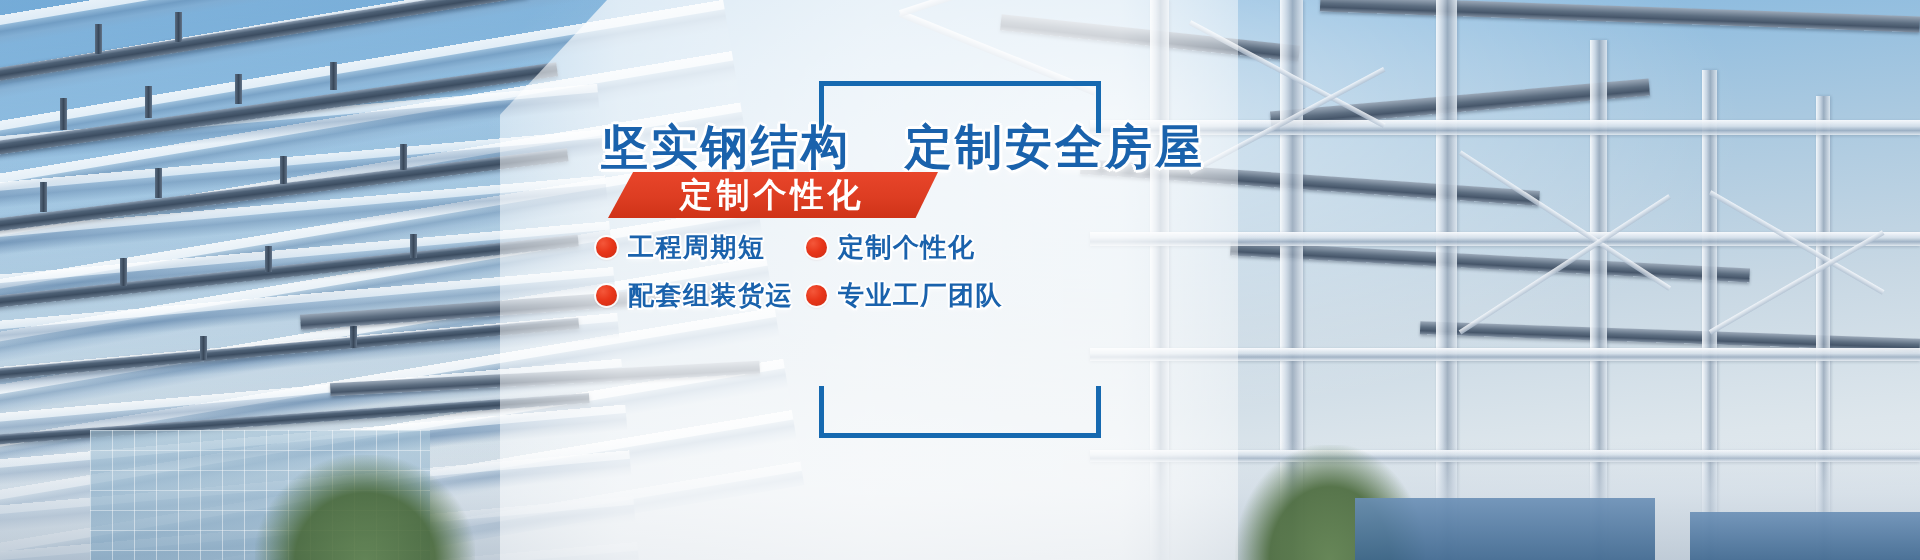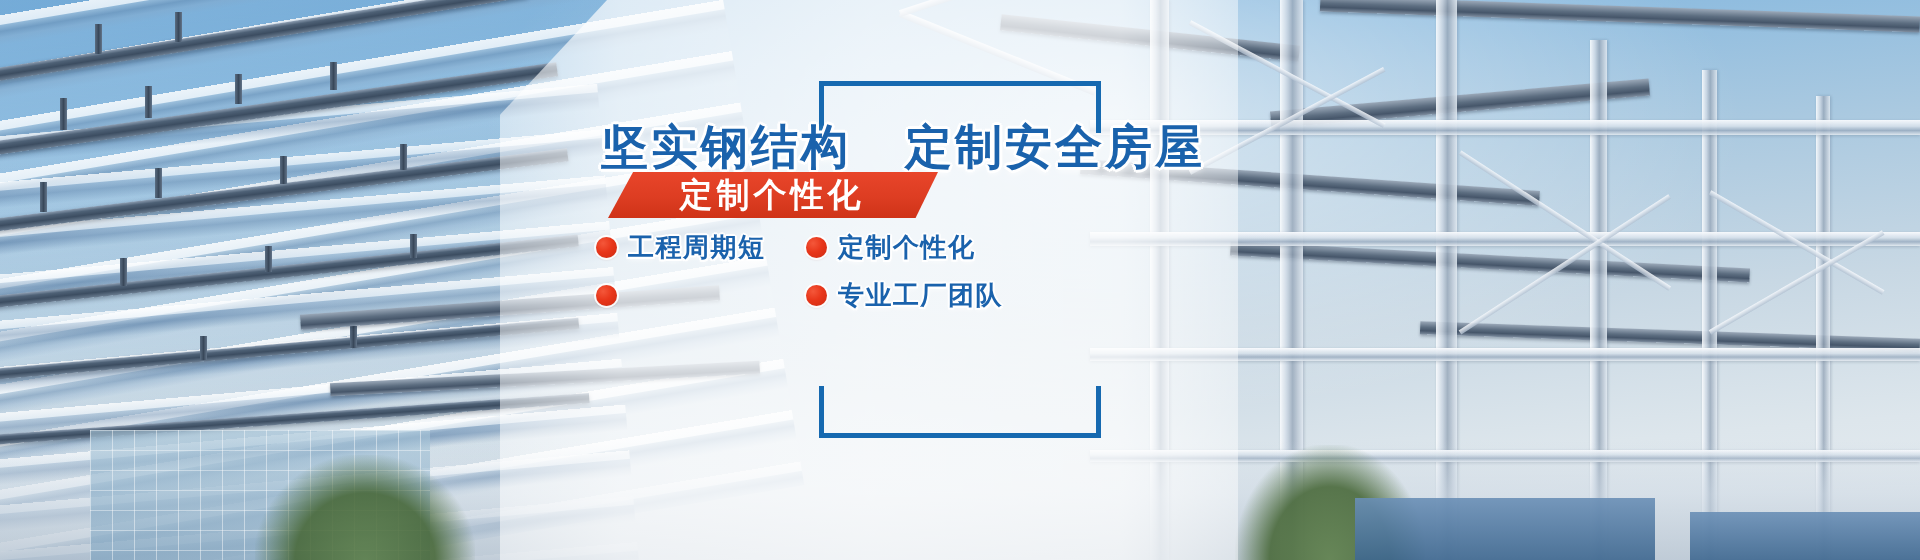--- a/index.html
+++ b/index.html
@@ -350,20 +350,21 @@
       <span class="feature-label">工程周期短</span>
     </div>
 
     <div class="feature">
       <span class="dot"></span>
       <span class="feature-label">定制个性化</span>
     </div>
 
     <div class="feature">
       <span class="dot"></span>
+      <span class="feature-label">配套组装货运</span>
     </div>
 
     <div class="feature">
       <span class="dot"></span>
       <span class="feature-label">专业工厂团队</span>
     </div>
 
   </div>
 
 </div>

